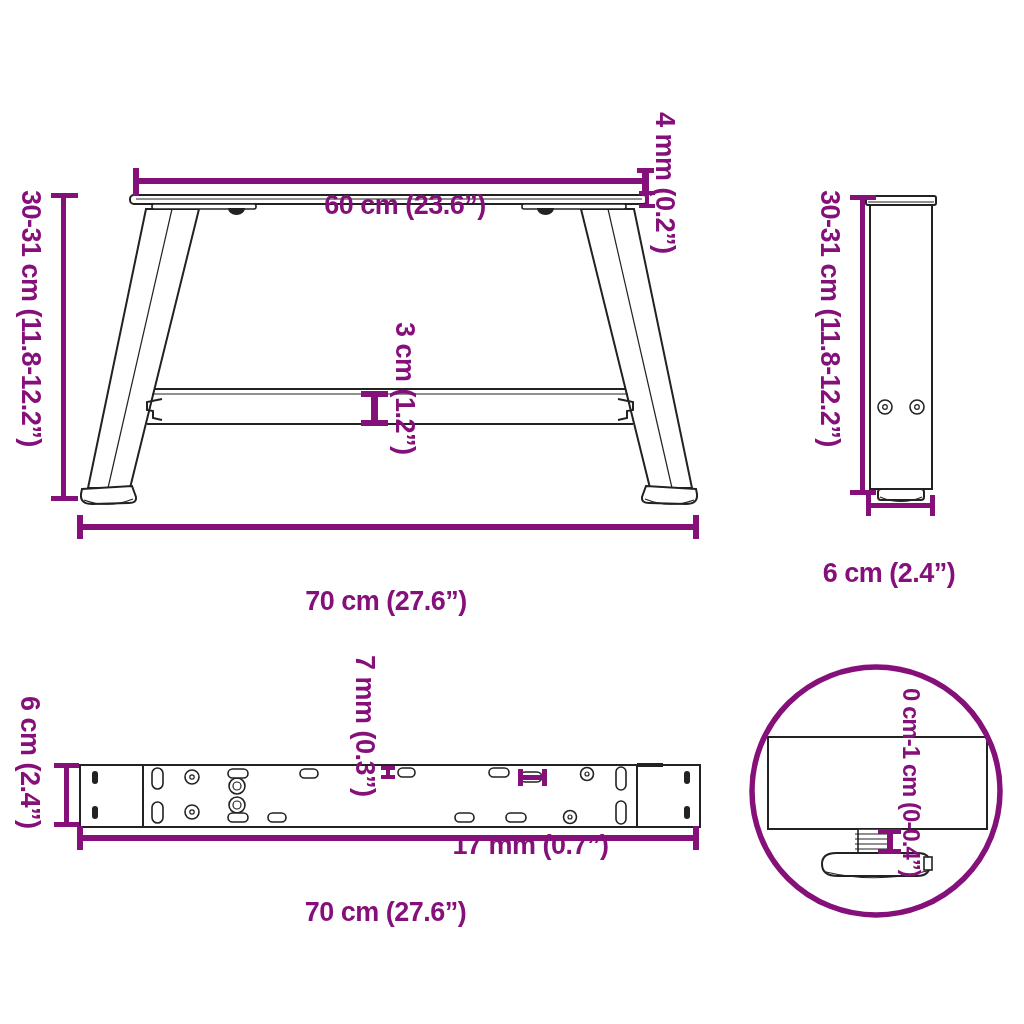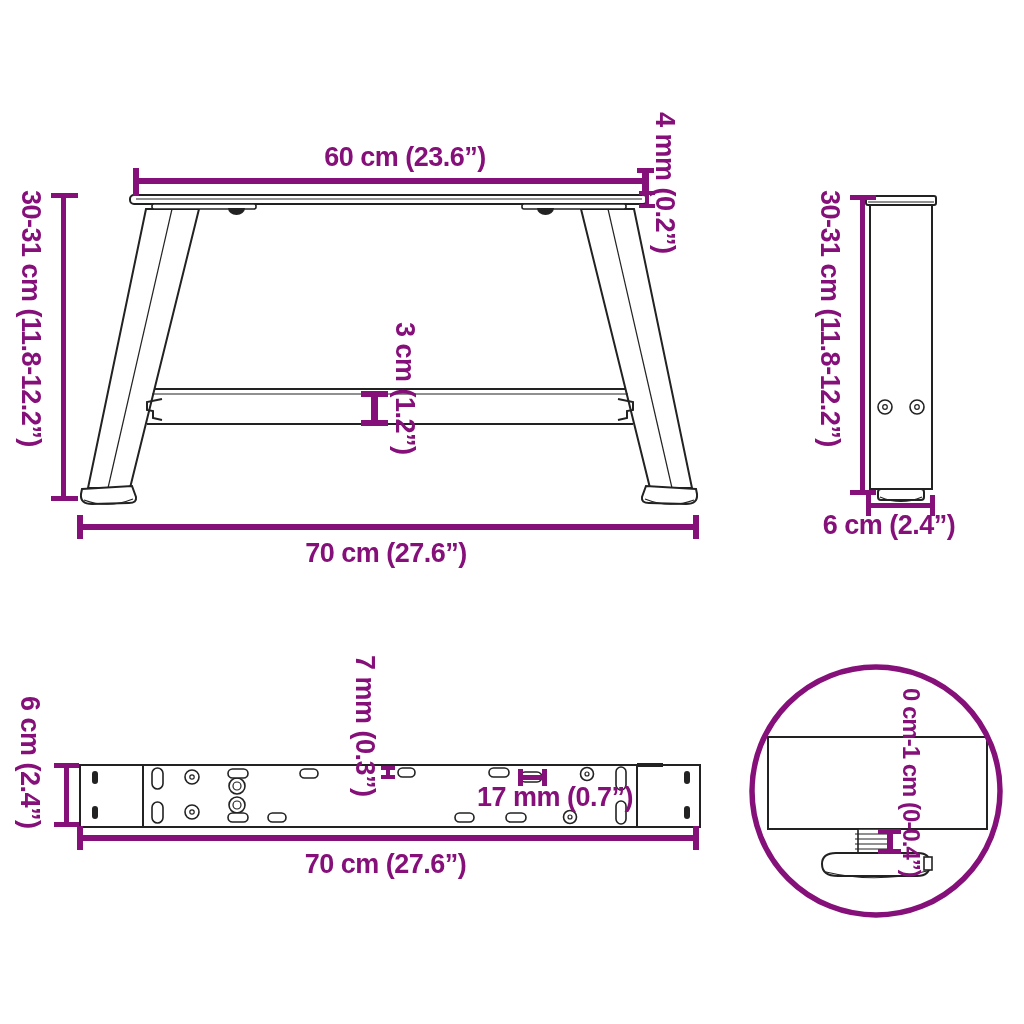--- a/index.html
+++ b/index.html
@@ -2,21 +2,21 @@
 <html style="--accent: #86107a; --ink: #222222;"><head>
 <meta charset="utf-8">
 <style>
   html,body{margin:0;padding:0;background:#ffffff;}
   #stage{position:relative;width:1024px;height:1024px;background:#fff;overflow:hidden;
          font-family:"Liberation Sans",sans-serif;}
   #art{position:absolute;left:0;top:0;}
   .dim{position:absolute;color:var(--accent,#86107a);font-weight:700;font-size:27px;
        line-height:1;white-space:nowrap;letter-spacing:-0.5px;}
   .vert{writing-mode:vertical-rl;text-orientation:mixed;}
-  .center{text-align:center;}
+  .center{text-align:center;margin-top:48px;}
   .small{font-size:24px;letter-spacing:-1px;}
   
   .o{stroke:var(--ink,#222);stroke-width:2;fill:#fff;}
   .l{stroke:var(--ink,#222);stroke-width:2;fill:none;}
   .t{stroke:var(--ink,#222);stroke-width:1.6;fill:#fff;}
   .ln1{stroke:var(--ink,#222);stroke-width:1.2;fill:none;}
   .b{fill:var(--ink,#222);stroke:none;}
   .p{fill:var(--accent,#86107a);stroke:none;}
   .pc{stroke:var(--accent,#86107a);stroke-width:5.5;fill:none;}
 </style>
@@ -187,19 +187,19 @@
   <div class="dim center" style="left:286px;top:540px;width:200px;">70 cm (27.6”)</div>
 
   <div class="dim vert" style="left:816px;top:190px;">30-31 cm (11.8-12.2”)</div>
 
   <div class="dim center" style="left:789px;top:512px;width:200px;">6 cm (2.4”)</div>
 
   <div class="dim vert" style="left:16px;top:696px;">6 cm (2.4”)</div>
 
   <div class="dim vert" style="left:351px;top:655px;">7 mm (0.3”)</div>
 
-  <div class="dim center" style="left:428px;top:784px;width:205px;text-align:right;">17 mm (0.7”)</div>
+  <div class="dim center" style="left:428px;top:784px;width:205px;">17 mm (0.7”)</div>
 
   <div class="dim center" style="left:283px;top:851px;width:205px;">70 cm (27.6”)</div>
 
   <div class="dim vert small" style="left:899px;top:688px;">0 cm-1 cm (0-0.4”)</div>
 
 </div>
 
 </body></html>

